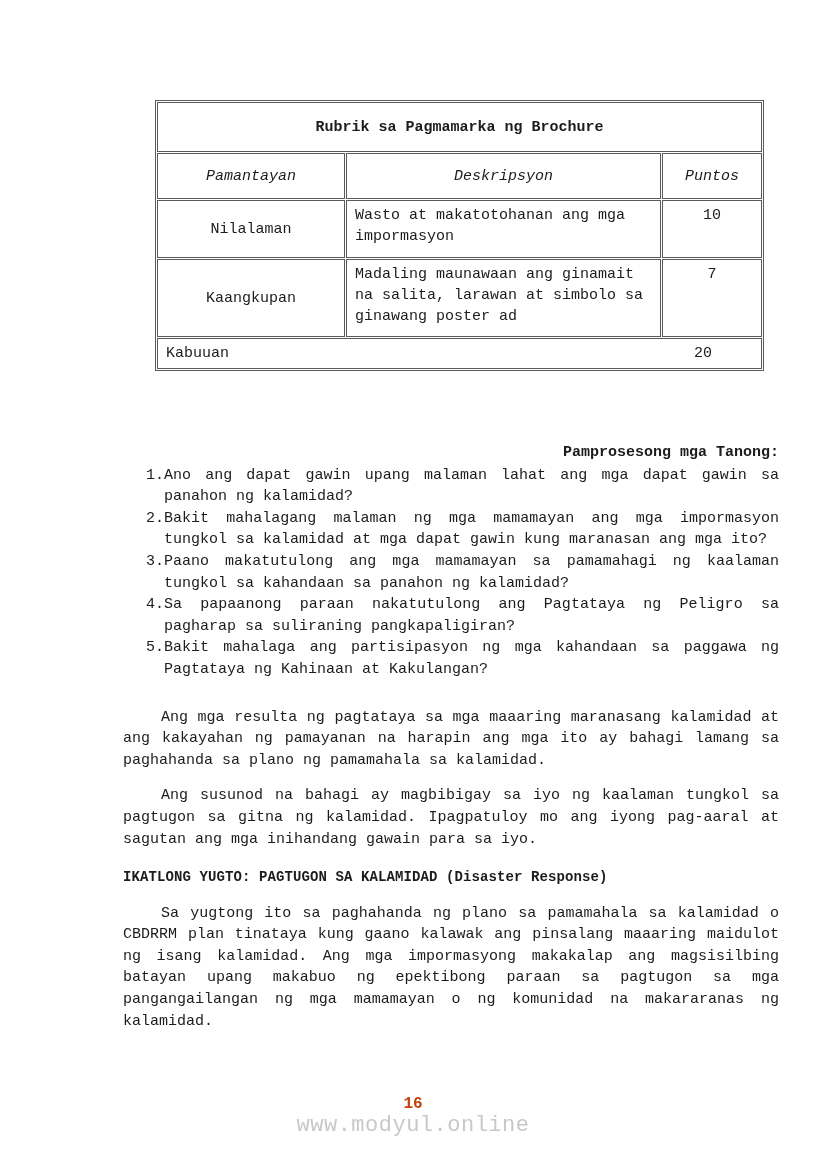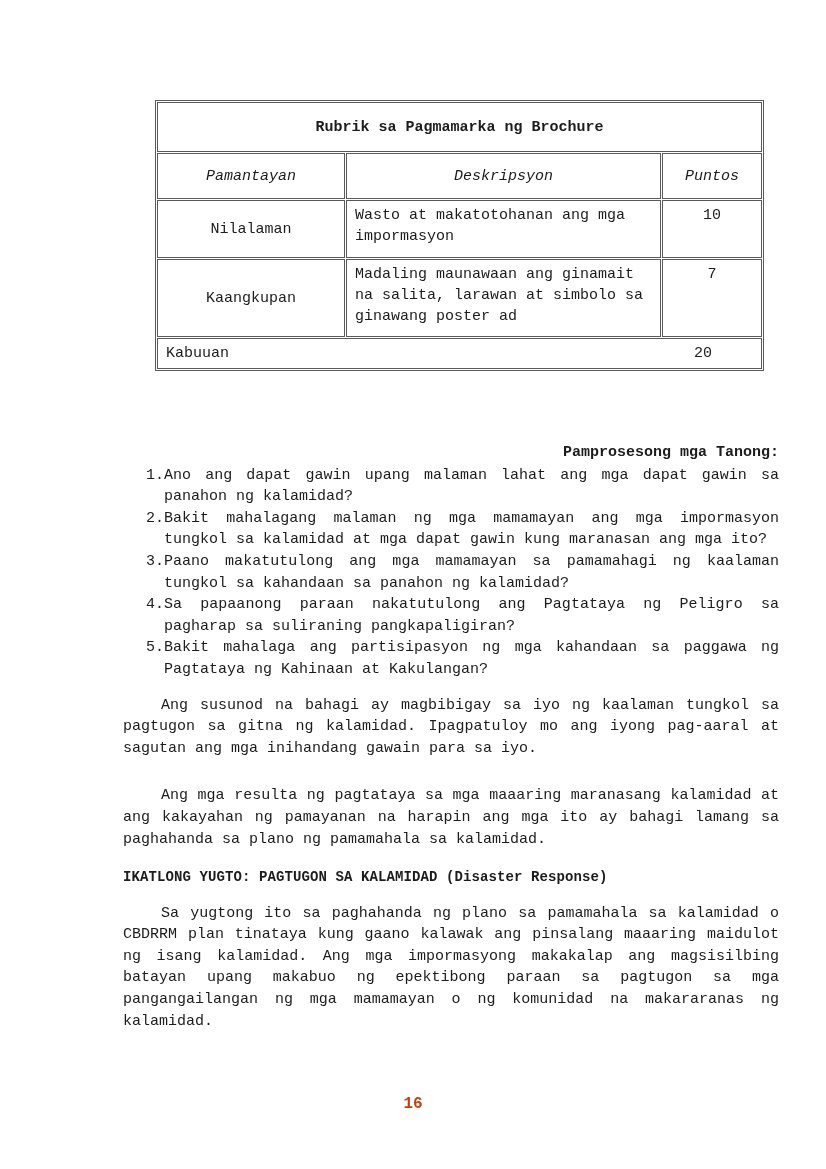--- a/index.html
+++ b/index.html
@@ -178,26 +178,27 @@
     </div>
     <div class="q-item">
       <span class="q-num">4.</span>
       <span class="q-text">Sa papaanong paraan nakatutulong ang Pagtataya ng Peligro sa pagharap sa suliraning pangkapaligiran?</span>
     </div>
     <div class="q-item">
       <span class="q-num">5.</span>
       <span class="q-text">Bakit mahalaga ang partisipasyon ng mga kahandaan sa paggawa ng Pagtataya ng Kahinaan at Kakulangan?</span>
     </div>
 
+    <p class="para first">Ang mga resulta ng pagtataya sa mga maaaring maranasang kalamidad at ang kakayahan ng pamayanan na harapin ang mga ito ay bahagi lamang sa paghahanda sa plano ng pamamahala sa kalamidad.</p>
+
     <p class="para">Ang susunod na bahagi ay magbibigay sa iyo ng kaalaman tungkol sa pagtugon sa gitna ng kalamidad. Ipagpatuloy mo ang iyong pag-aaral at sagutan ang mga inihandang gawain para sa iyo.</p>
 
-    <p class="para first">Ang mga resulta ng pagtataya sa mga maaaring maranasang kalamidad at ang kakayahan ng pamayanan na harapin ang mga ito ay bahagi lamang sa paghahanda sa plano ng pamamahala sa kalamidad.</p>
-
     <h2 class="section-heading">IKATLONG YUGTO: PAGTUGON SA KALAMIDAD (Disaster Response)</h2>
 
     <p class="para">Sa yugtong ito sa paghahanda ng plano sa pamamahala sa kalamidad o CBDRRM plan tinataya kung gaano kalawak ang pinsalang maaaring maidulot ng isang kalamidad. Ang mga impormasyong makakalap ang magsisilbing batayan upang makabuo ng epektibong paraan sa pagtugon sa mga pangangailangan ng mga mamamayan o ng komunidad na makararanas ng kalamidad.</p>
 
 
   </div>
 
   <div class="page-number">16</div>
+  <div class="watermark">www.modyul.online</div>
 
 </div>
 
 </body></html>

